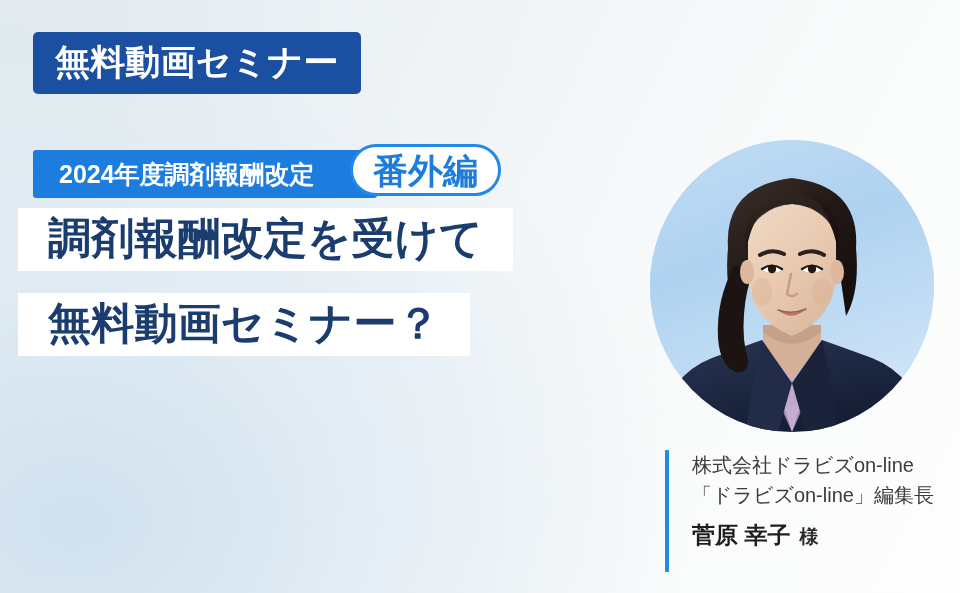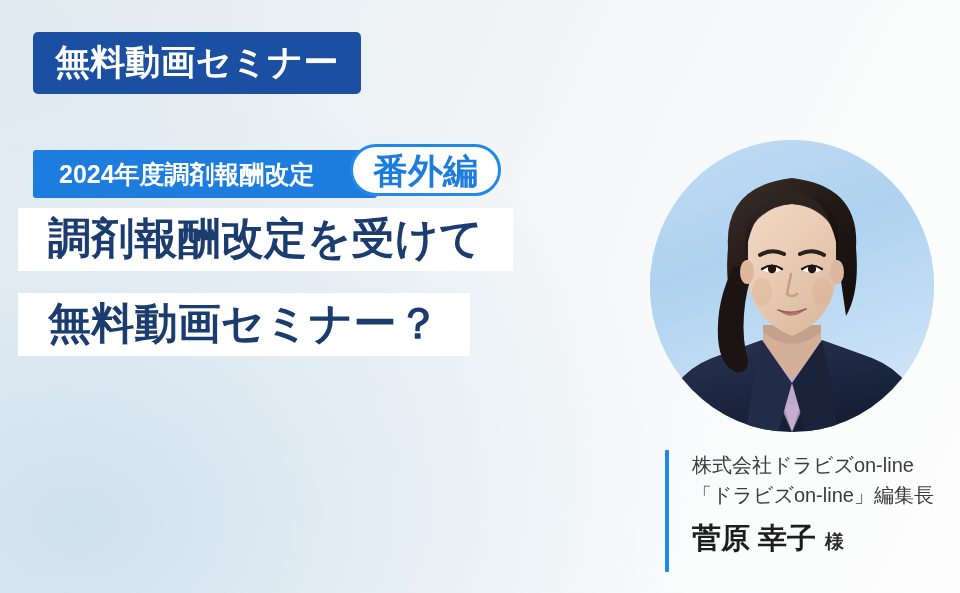--- a/index.html
+++ b/index.html
@@ -117,21 +117,21 @@
     font-size:20px;
     color:#3b3b3b;
     line-height:1.52;
     white-space:nowrap;
   }
   #speaker-name-row {
     display:flex; align-items:baseline;
     margin-top:12px;
   }
   #speaker-name {
-    font-size:29px;
+    font-size:23px;
     font-weight:700;
     color:#1d1d1d;
     line-height:1.1;
     white-space:nowrap;
   }
   #speaker-honorific {
     font-size:19px;
     font-weight:700;
     color:#2a2a2a;
     margin-left:9px;

